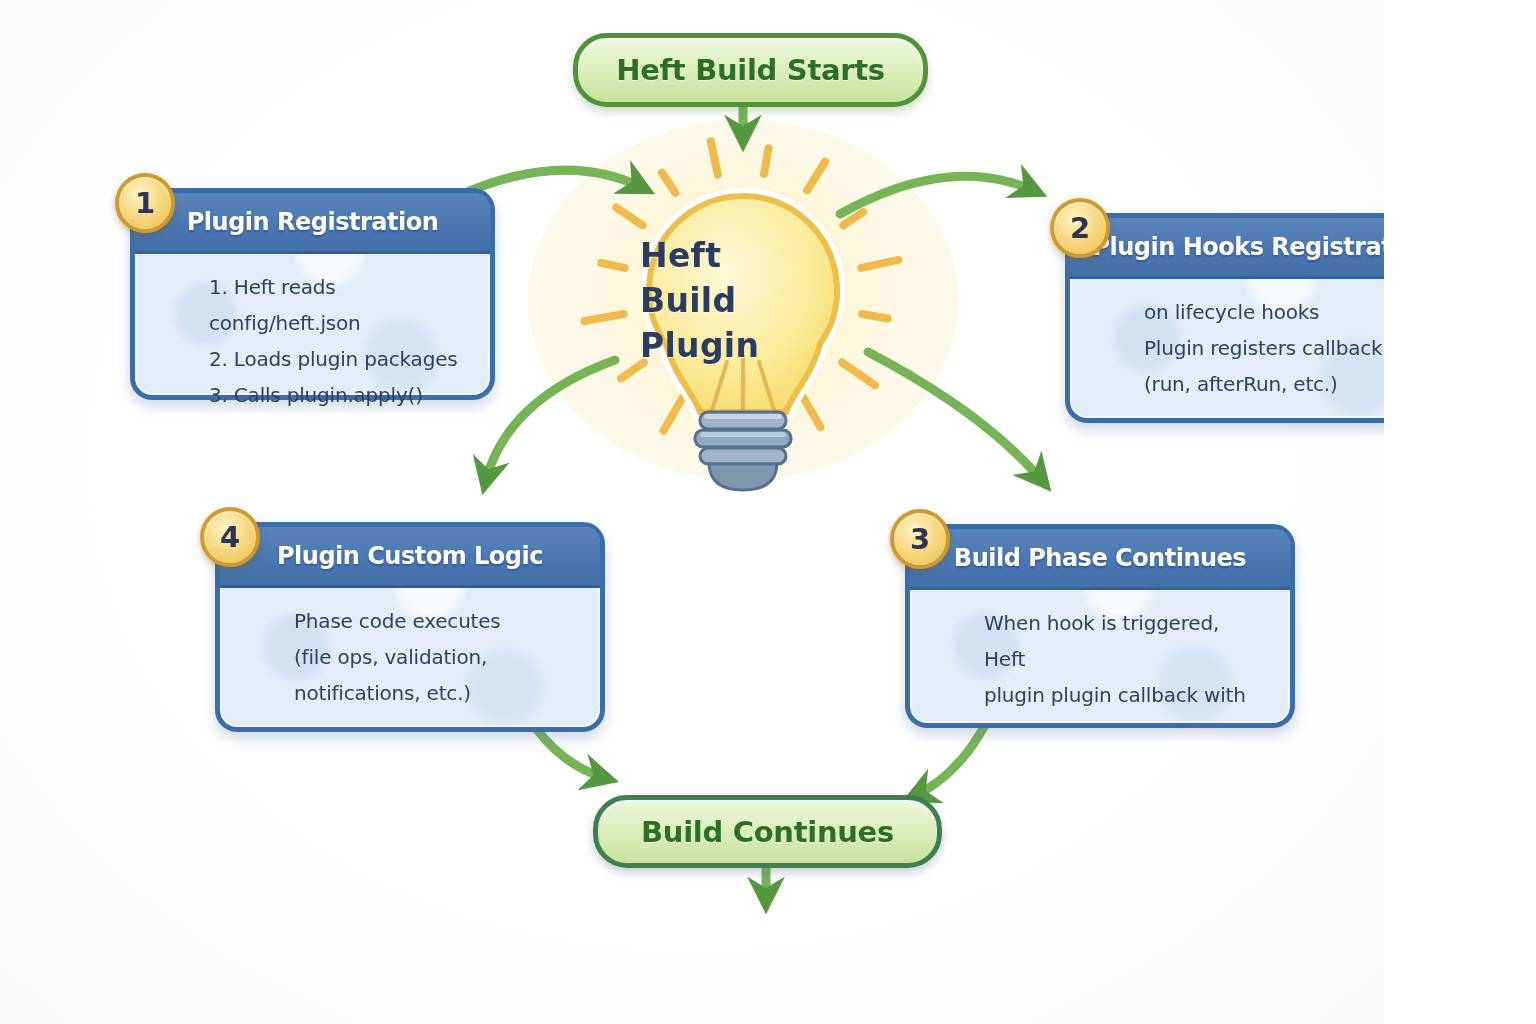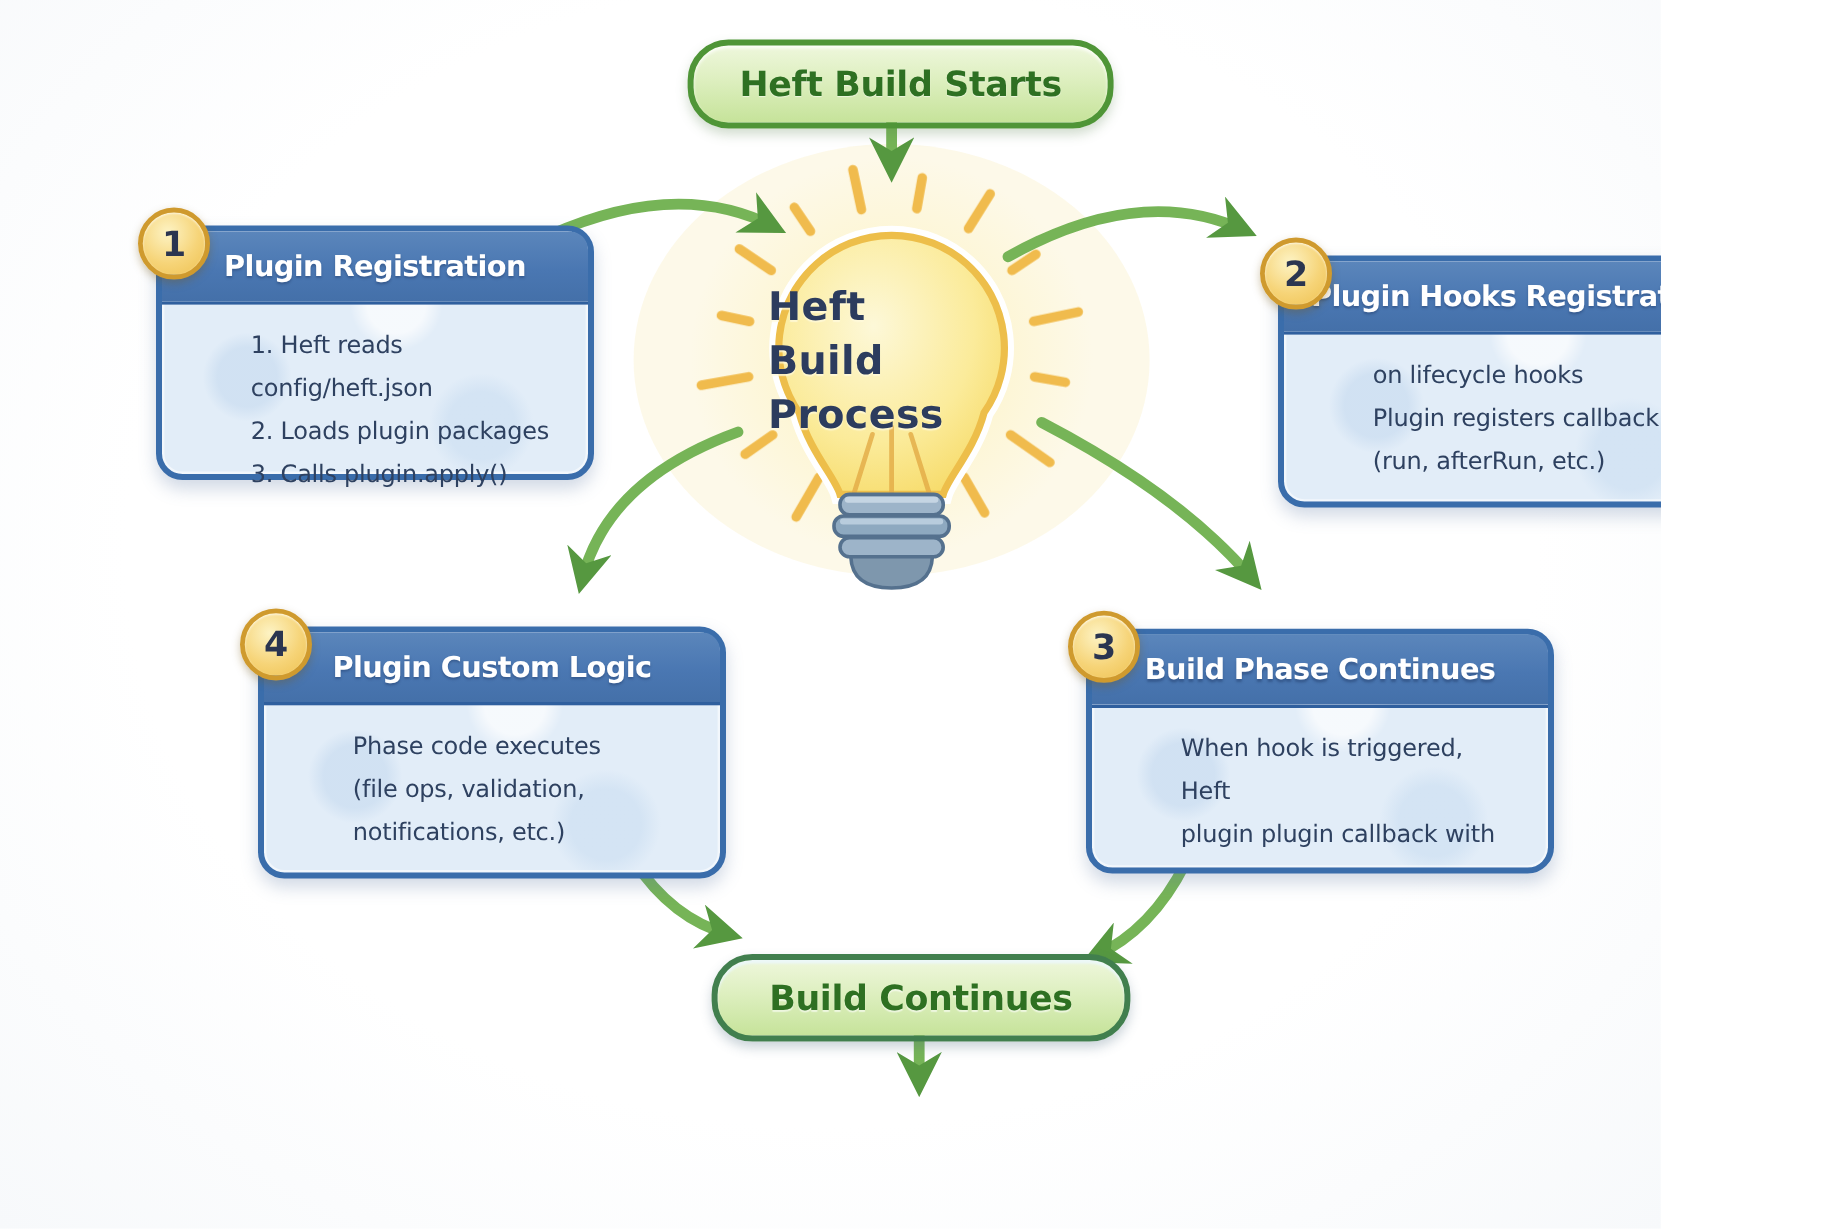--- a/index.html
+++ b/index.html
@@ -135,21 +135,21 @@
     </g>
   </svg>
 
   <div class="pill pill-start">
     <span>Heft Build Starts</span>
   </div>
 
   <div class="bulb-text">
     <div>Heft</div>
     <div>Build</div>
-    <div>Process</div>
+    <div>Plugin</div>
   </div>
 
   <div class="node-box box1">
     <div class="badge">1</div>
     <div class="box-header">Plugin Registration</div>
     <div class="box-body">
       <div>1. Heft reads config/heft.json</div>
       <div>2. Loads plugin packages</div>
       <div>3. Calls plugin.apply()</div>
     </div>

